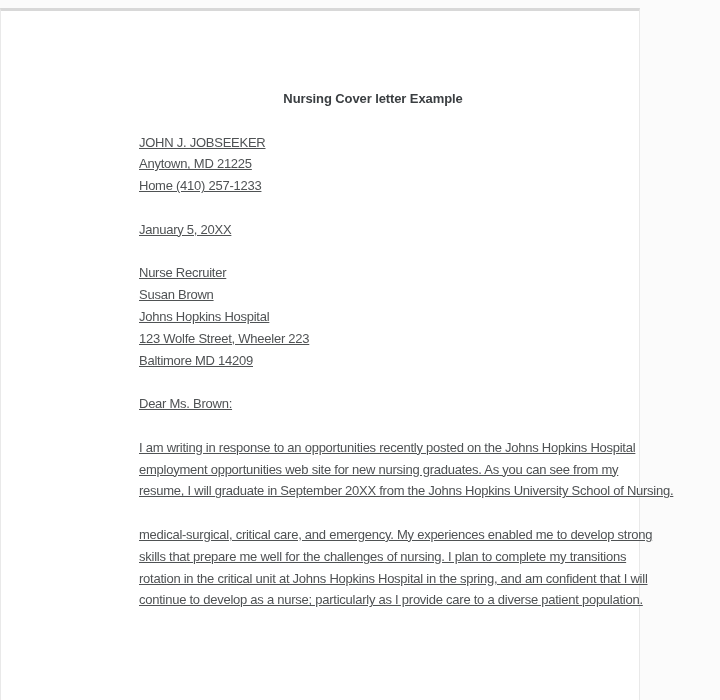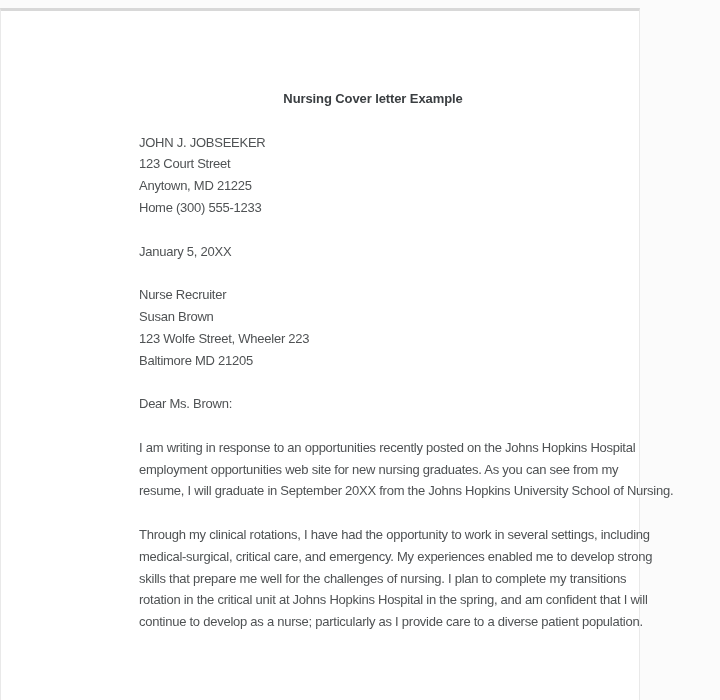--- a/index.html
+++ b/index.html
@@ -30,60 +30,59 @@
   }
   .title {
     font-weight: bold;
     text-align: center;
     color: #3a3e41;
     margin-bottom: 21.8px;
     letter-spacing: -0.1px;
   }
   .block { margin-bottom: 21.8px; }
   .block:last-child { margin-bottom: 0; }
-  .line { white-space: nowrap; }
+  .line { white-space: nowrap; text-decoration: underline; }
 </style>
 </head>
 <body>
 
 <div class="page">
   <div class="content">
 
     <div class="title">Nursing Cover letter Example</div>
 
     <div class="block">
         <div class="line">JOHN J. JOBSEEKER</div>
-        <div class="line">123 Court Street</div>
         <div class="line">Anytown, MD 21225</div>
-        <div class="line">Home (300) 555-1233</div>
+        <div class="line">Home (410) 257-1233</div>
       </div>
 
     <div class="block">
       <div class="line">January 5, 20XX</div>
     </div>
 
     <div class="block">
         <div class="line">Nurse Recruiter</div>
         <div class="line">Susan Brown</div>
+        <div class="line">Johns Hopkins Hospital</div>
         <div class="line">123 Wolfe Street, Wheeler 223</div>
-        <div class="line">Baltimore MD 21205</div>
+        <div class="line">Baltimore MD 14209</div>
       </div>
 
     <div class="block">
       <div class="line">Dear Ms. Brown:</div>
     </div>
 
     <div class="block paragraph">
         <div class="line">I am writing in response to an opportunities recently posted on the Johns Hopkins Hospital</div>
         <div class="line">employment opportunities web site for new nursing graduates. As you can see from my</div>
         <div class="line">resume, I will graduate in September 20XX from the Johns Hopkins University School of Nursing.</div>
       </div>
 
     <div class="block paragraph">
-        <div class="line">Through my clinical rotations, I have had the opportunity to work in several settings, including</div>
         <div class="line">medical-surgical, critical care, and emergency. My experiences enabled me to develop strong</div>
         <div class="line">skills that prepare me well for the challenges of nursing. I plan to complete my transitions</div>
         <div class="line">rotation in the critical unit at Johns Hopkins Hospital in the spring, and am confident that I will</div>
         <div class="line">continue to develop as a nurse; particularly as I provide care to a diverse patient population.</div>
       </div>
 
   </div>
 </div>
 
 </body></html>

